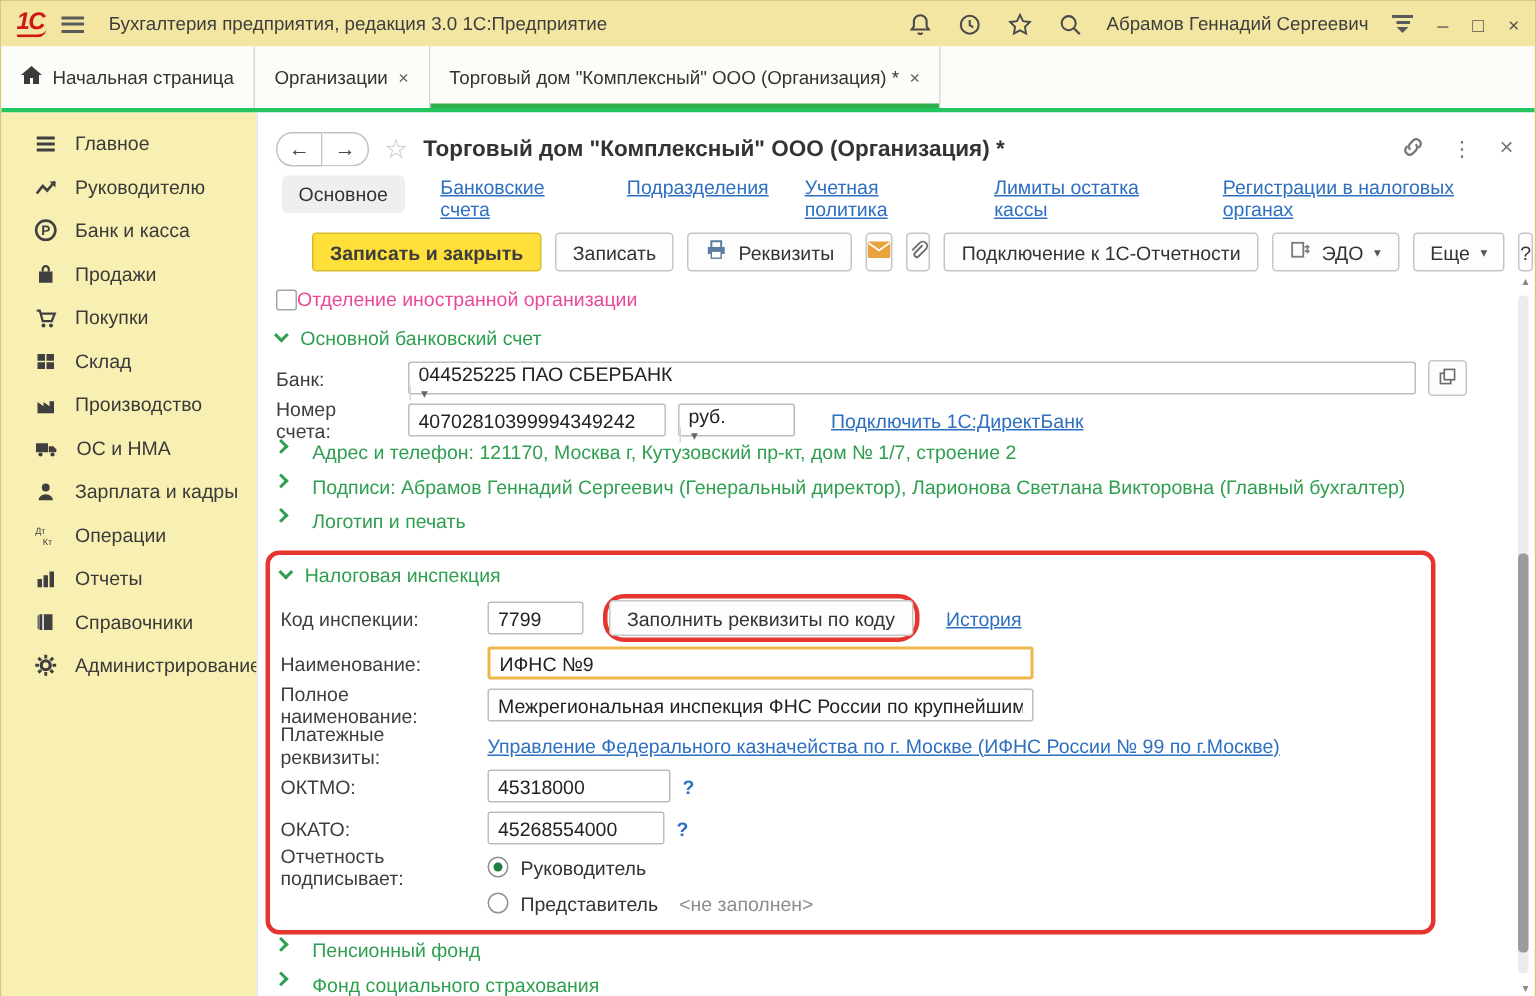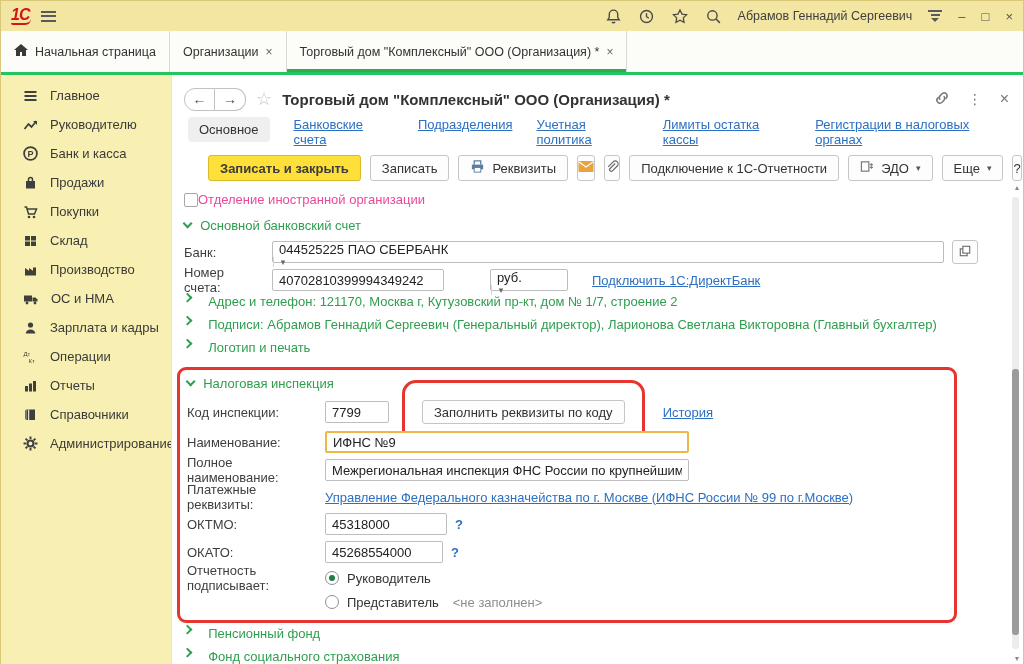--- a/index.html
+++ b/index.html
@@ -72,21 +72,21 @@
   .flabel-w { width:130px; color:#3e3e3e; flex:none; }
   .txt { height:22px; border:1px solid #bdbdbd; border-radius:2px; padding:0 6px; font:inherit; color:#222; background:#fff; }
   .combo { display:flex; align-items:stretch; border:1px solid #bdbdbd; border-radius:2px; height:22px; background:#fff;flex-direction:column; }
   .combo input { border:none; outline:none; font:inherit; color:#222; padding:0 6px; flex:1; min-width:0; background:transparent; }
   .combo .arrow { width:19px; border-left:1px solid #d6d6d6; display:flex; align-items:center; justify-content:center; color:#666; font-size:9px; }
   .link { color:#2d6fc0; text-decoration:underline; }
   .green-row { display:flex; align-items:flex-start; gap:17px; height:23px; color:#2e9e4f; }
 
   
   .tax-box { border:3px solid #e6352f; border-radius:9px; margin:4px 52px 3px -7px; padding:1px 8px 6px 7px; }
-  .red-wrap { border:3px solid #e6352f; border-radius:14px; padding:17px; display:inline-flex; margin-left:5px; }
+  .red-wrap { border:3px solid #e6352f; border-radius:14px; padding:1px; display:inline-flex; margin-left:5px; }
   .focus-input { border:2px solid #edb74a; }
   .hint-q { color:#2d6fc0; font-weight:bold; }
   .radio { width:14px; height:14px; border:1px solid #8f8f8f; border-radius:50%; background:#fff; position:relative; flex:none; }
   .radio.sel::after { content:""; position:absolute; left:3px; top:3px; width:6px; height:6px; border-radius:50%; background:#1e7e43; }
   .note { color:#8d8d8d; }
   .srow { display:flex; align-items:center; height:24px; gap:8px; }
 
   
   .sc-up, .sc-dn { position:absolute; right:4px; font-size:8px; color:#888; }
   .sc-up { top:108px; } .sc-dn { bottom:14px; }
@@ -94,20 +94,21 @@
   .sc-thumb { position:absolute; right:4px; top:294px; height:266px; width:7px; background:#9b9b9b; border-radius:3px; }
 </style>
 </head>
 <body>
 
 <div class="window">
 
   <div class="titlebar">
     <span class="logo-1c">1С</span>
     <span class="hamb"></span>
+    <span class="tb-title">Бухгалтерия предприятия, редакция 3.0 1С:Предприятие</span>
     <div class="tb-right">
       <span class="tb-ico">
         <svg width="17" height="17" viewBox="0 0 16 16">
             <path d="M8 2a4 4 0 0 0-4 4v3L2.6 11h10.8L12 9V6a4 4 0 0 0-4-4z" fill="none" stroke="#4a4a4a" stroke-width="1.3"></path>
             <path d="M6.6 13a1.6 1.6 0 0 0 2.8 0" fill="none" stroke="#4a4a4a" stroke-width="1.3"></path>
           </svg>
       </span>
       <span class="tb-ico">
         <svg width="17" height="17" viewBox="0 0 16 16">
             <circle cx="8" cy="8" r="5.6" fill="none" stroke="#4a4a4a" stroke-width="1.3"></circle>
@@ -357,21 +358,21 @@
                 <rect x="1.5" y="4.5" width="8" height="8" fill="#fff" stroke="#6b6b6b" stroke-width="1.3"></rect>
                 <rect x="4.5" y="1.5" width="8" height="8" fill="#fff" stroke="#6b6b6b" stroke-width="1.3"></rect>
               </svg>
           </span>
         </button>
       </div>
 
       <div class="frow">
         <span class="flabel">Номер счета:</span>
         <input class="txt" style="width: 172px;" value="40702810399994349242">
-        <span class="combo" style="width:78px;margin-left:38px;">
+        <span class="combo" style="width:78px;">
           <input value="руб." style="">
           <span class="arrow">▾</span>
         </span>
         <span class="link" style="margin-left:16px;">Подключить 1С:ДиректБанк</span>
       </div>
 
       <div class="green-row">
         <span class="chev right"></span>
         <span>Адрес и телефон: 121170, Москва г, Кутузовский пр-кт, дом № 1/7, строение 2</span>
       </div>

